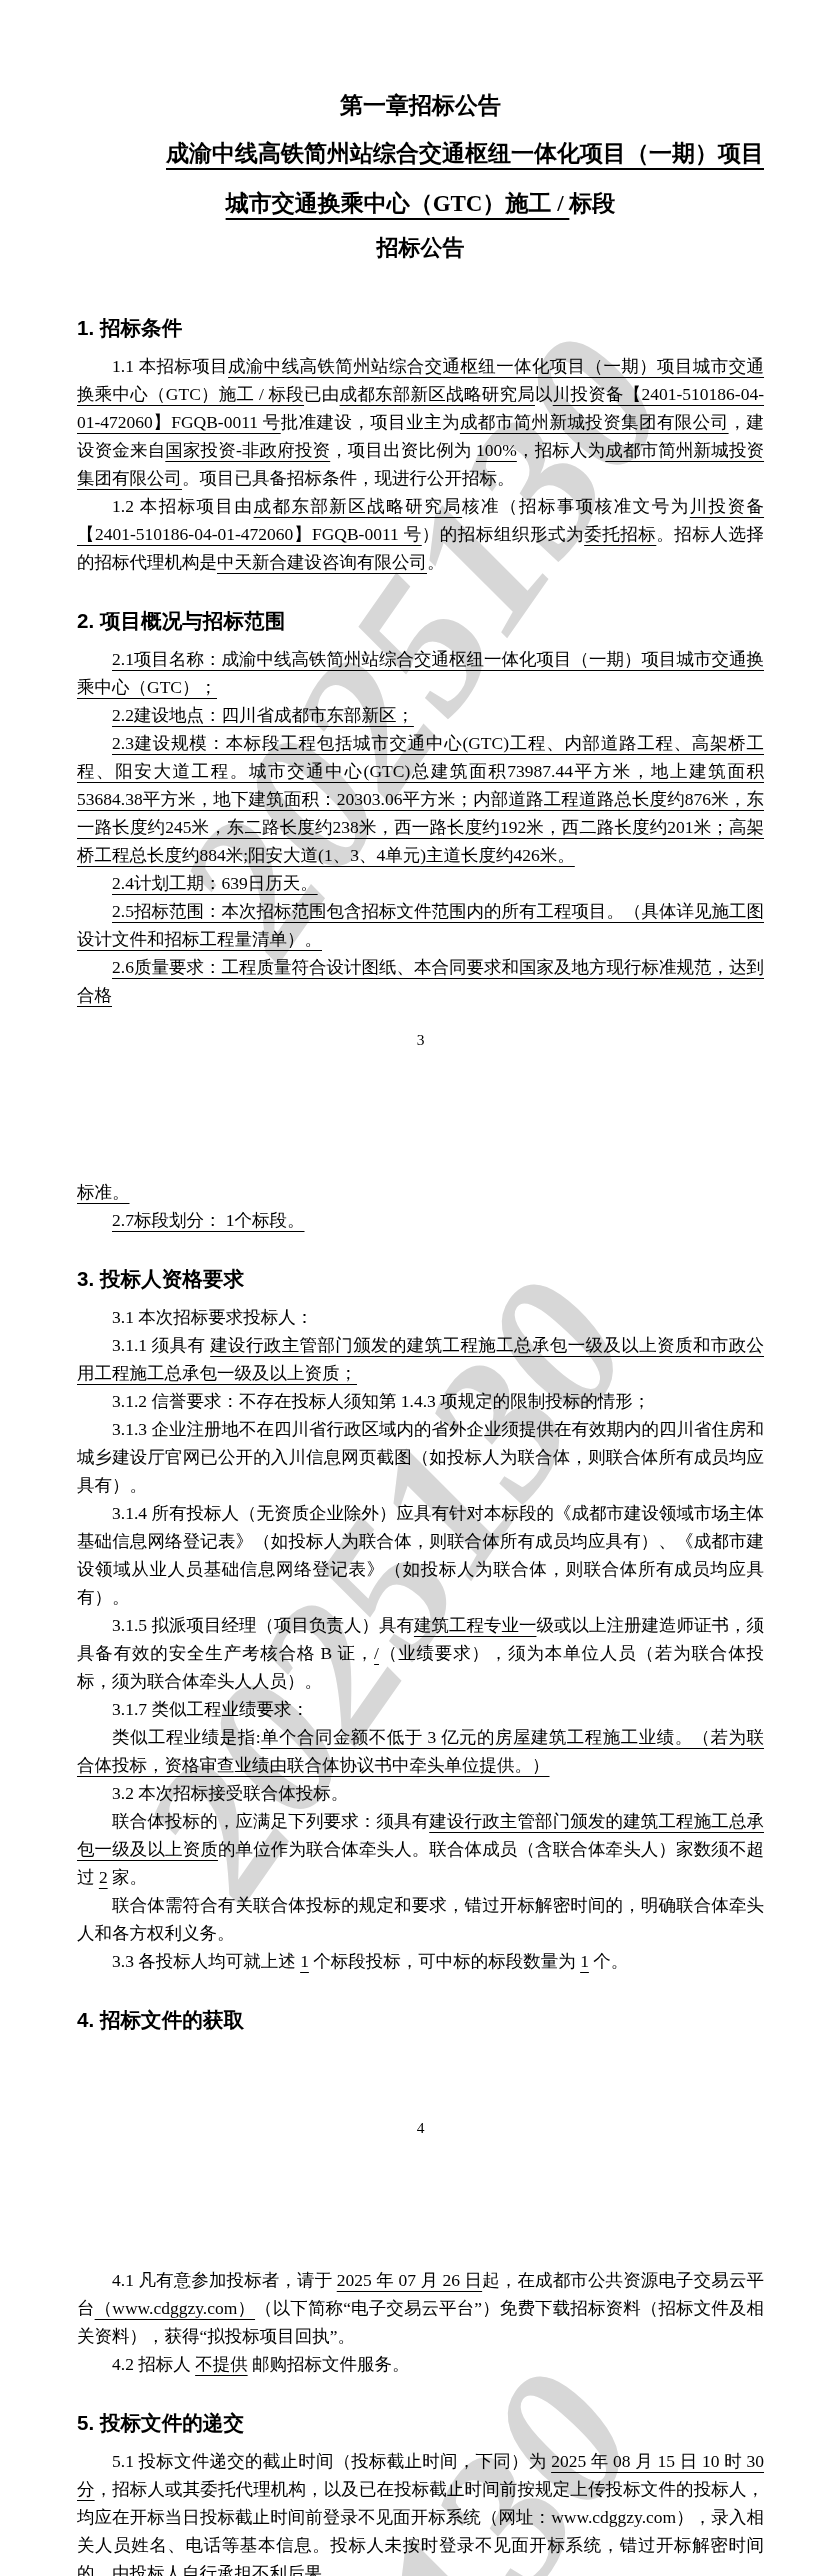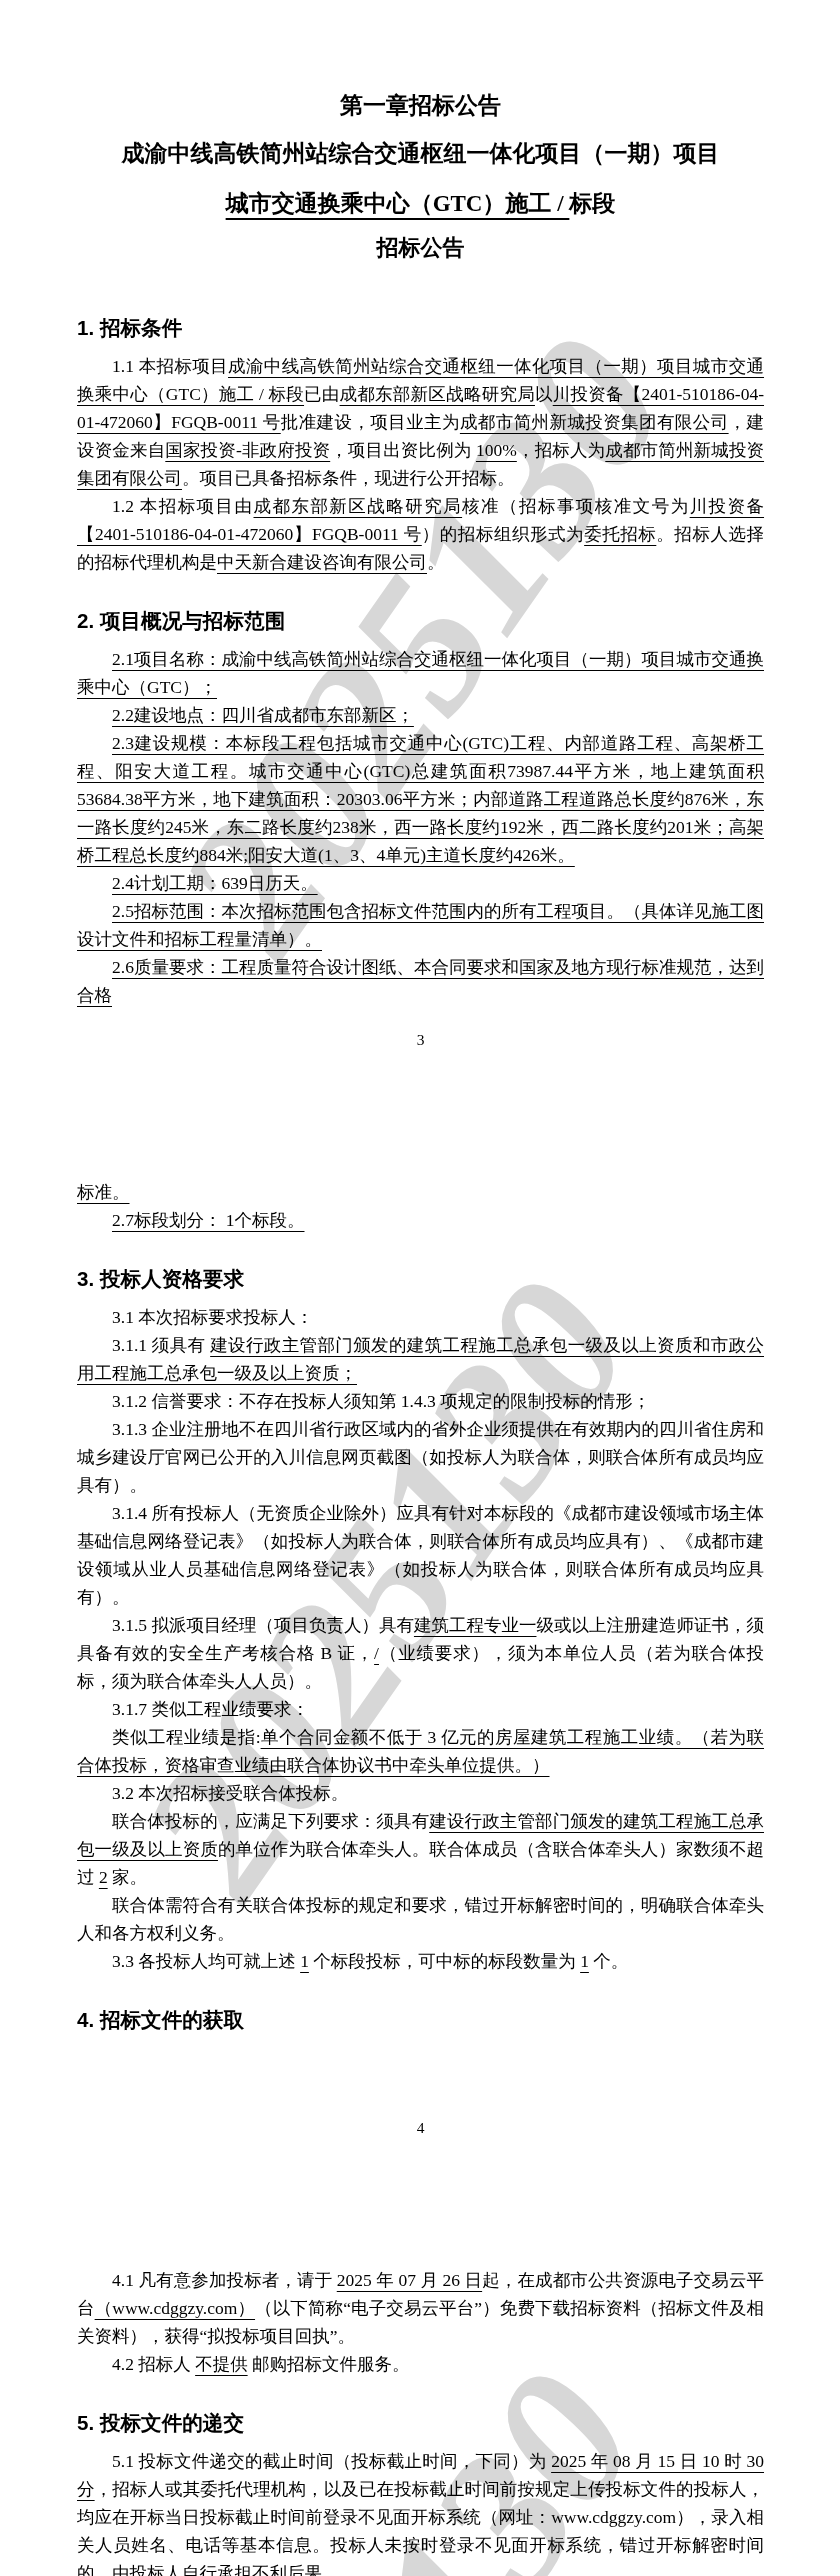--- a/index.html
+++ b/index.html
@@ -6,21 +6,21 @@
   #doc {
     position:relative; width:841px; height:3264px; background:#ffffff;
     font-family:"Liberation Serif","DejaVu Serif",serif; color:#000; overflow:hidden;
   }
   .page { position:relative; width:100%; height:1088px; padding:90px 77px 0 77px;
           box-sizing:border-box; z-index:1; }
   
   .title-block { text-align:center; }
   .chapter-title { font-size:23px; font-weight:bold; line-height:32px; margin:0 0 15.5px 0; }
   .doc-title { font-size:23px; font-weight:bold; line-height:32px; margin:0 0 18px 0;
-               text-decoration-thickness:1.5px; text-underline-offset:7.2px; }
+               text-decoration:underline; text-decoration-thickness:1.5px; text-underline-offset:7.2px;text-align:right; }
   .doc-title2 { font-size:23px; font-weight:bold; line-height:32px; margin:0 0 12px 0; }
   .title-block .u { text-decoration-thickness:1.5px; text-underline-offset:7.2px; }
   .sub-title { font-size:22px; font-weight:bold; line-height:32px; margin:0; }
   
   .sec { font-family:"Liberation Sans","DejaVu Sans",sans-serif; font-weight:bold;
          font-size:20.6px; line-height:30px; margin:30px 0 9.3px 0; }
   .sec-first { margin-top:49px; }
   
   p.body { margin:0; font-size:17.5px; line-height:28px; text-align:justify; text-indent:35px; }
   p.noindent { text-indent:0; }

